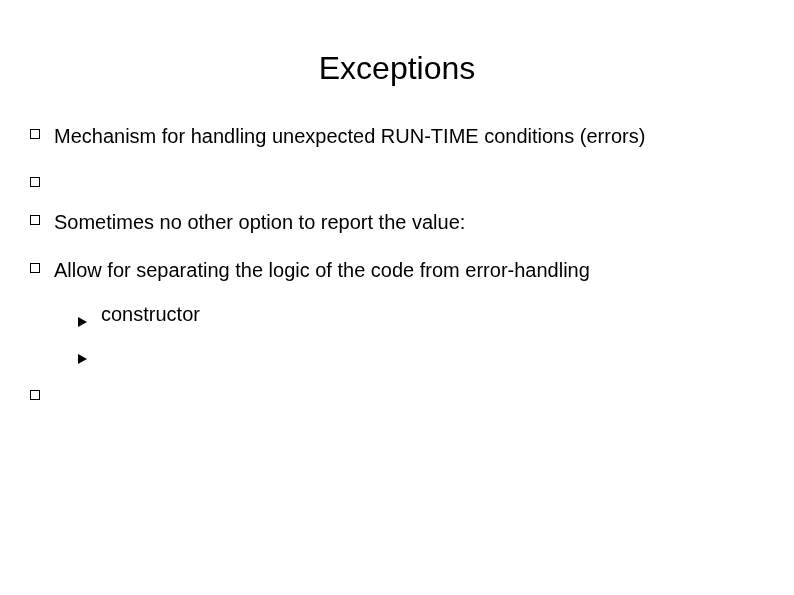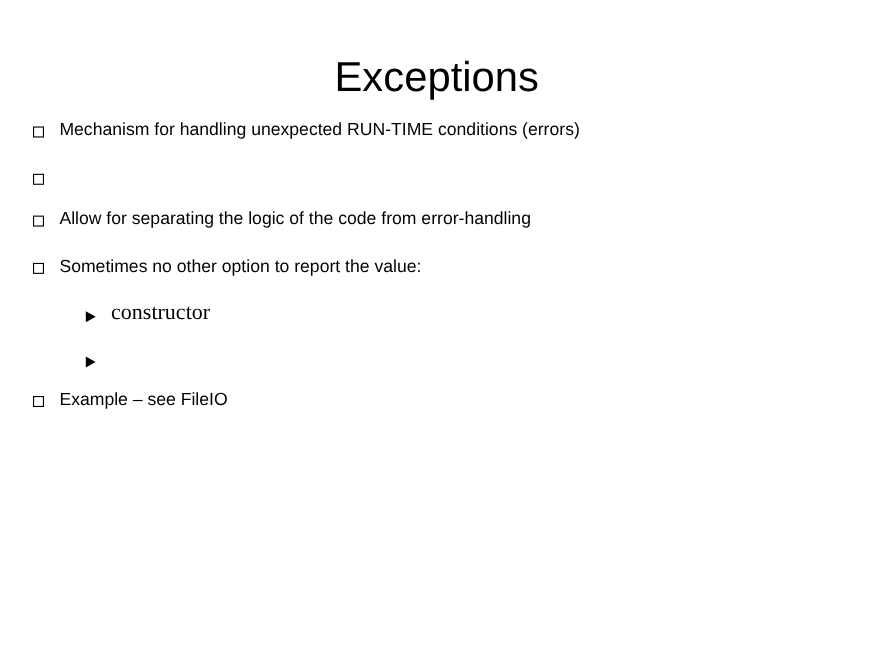--- a/index.html
+++ b/index.html
@@ -5,57 +5,56 @@
   * { margin: 0; padding: 0; box-sizing: border-box; }
   body {
     width: 794px;
     height: 595px;
     background: #ffffff;
     font-family: Arial, Helvetica, sans-serif;
     color: #000000;
     padding: 50px 30px 0 30px;
   }
   .title {
-    font-size: 38px;
+    font-size: 32px;
     font-weight: normal;
     text-align: center;
-    margin-bottom: 16px;
+    margin-bottom: 36px;
   }
   .bullet-list {
     list-style: none;
   }
   .bullet-item {
     display: flex;
     align-items: flex-start;
     margin-bottom: 22px;
-    font-size: 16px;
+    font-size: 20px;
     line-height: 1.3;
   }
   .bullet-icon {
     flex: 0 0 auto;
     width: 10px;
     height: 10px;
     border: 1.5px solid #000;
     margin-top: 6px;
     margin-right: 14px;
     display: inline-block;
   }
   .sub-list {
     list-style: none;
     margin-left: 48px;
     margin-top: -4px;
     margin-bottom: 10px;
   }
   .sub-item {
     display: flex;
-    align-items: center;
+    align-items: flex-end;
     margin-bottom: 20px;
     font-size: 20px;
     line-height: 1.3;
-    font-family: Liberation Serif, serif;
   }
   .arrow-icon {
     flex: 0 0 auto;
     width: 0;
     height: 0;
     border-top: 5px solid transparent;
     border-bottom: 5px solid transparent;
     border-left: 9px solid #000;
     margin-top: 7px;
     margin-right: 14px;
@@ -69,36 +68,35 @@
 <ul class="bullet-list">
   <li class="bullet-item">
     <span class="bullet-icon"></span>
     <span>Mechanism for handling unexpected RUN-TIME conditions (errors)</span>
   </li>
   <li class="bullet-item">
     <span class="bullet-icon"></span>
   </li>
   <li class="bullet-item">
     <span class="bullet-icon"></span>
-    <span>Allow for separating the logic of the code from error-handling</span>
+    <span>Sometimes no other option to report the value:</span>
   </li>
   <li class="bullet-item">
     <span class="bullet-icon"></span>
-    <span>Sometimes no other option to report the value:</span>
+    <span>Allow for separating the logic of the code from error-handling</span>
   </li>
 </ul>
 
 <ul class="sub-list">
   <li class="sub-item">
     <span class="arrow-icon"></span>
     <span>constructor</span>
   </li>
   <li class="sub-item">
     <span class="arrow-icon"></span>
   </li>
 </ul>
 
 <ul class="bullet-list">
   <li class="bullet-item">
     <span class="bullet-icon"></span>
-    <span>Example – see FileIO</span>
   </li>
 </ul>
 
 </body></html>

